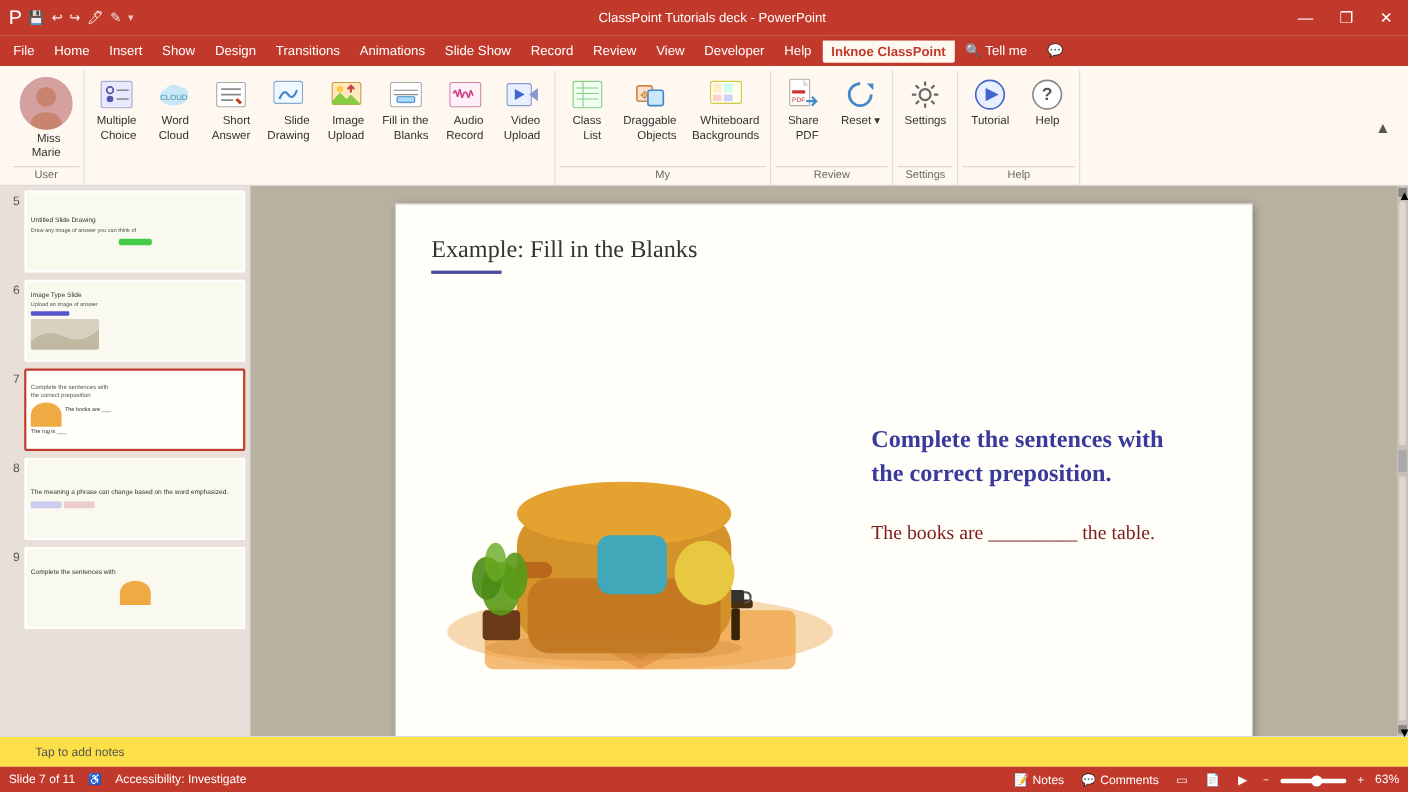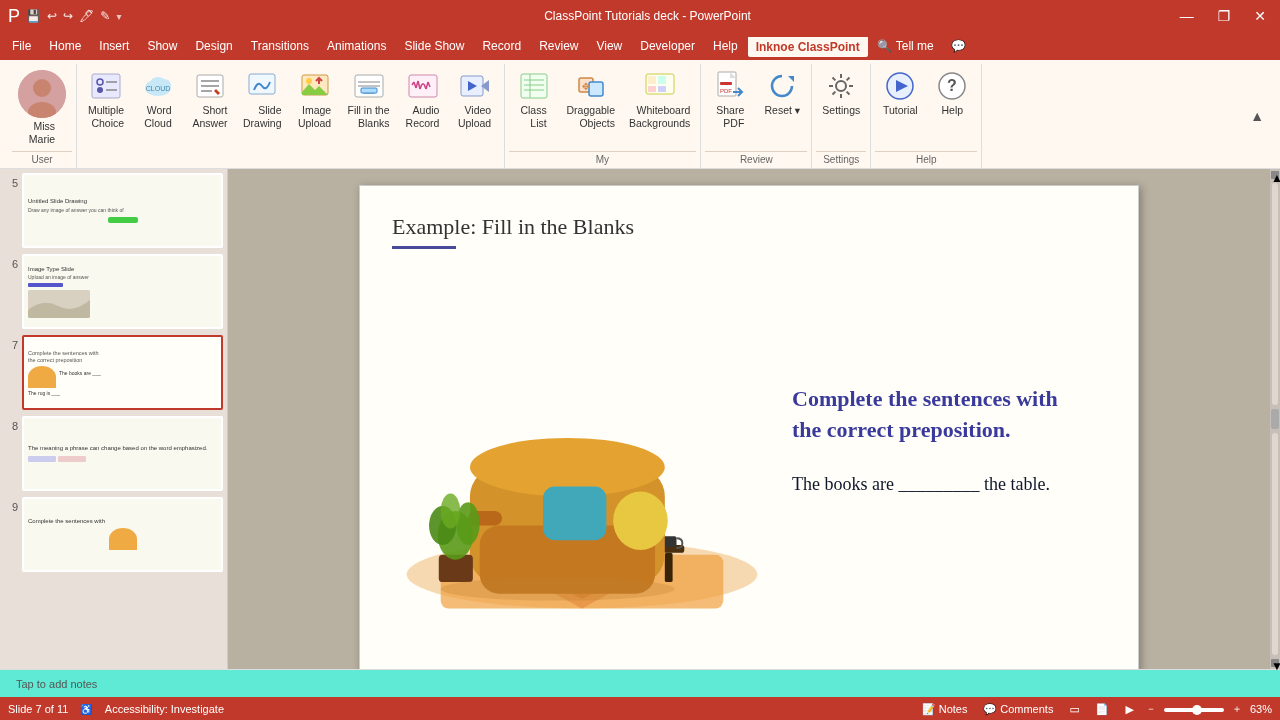--- a/index.html
+++ b/index.html
@@ -232,32 +232,32 @@
       gap: 24px;
     }
     .slide-question {
       color: #3a3a9c;
       font-size: 22px;
       font-weight: bold;
       line-height: 1.4;
     }
     .slide-sentence {
       font-size: 18px;
-      color: #0f172a;
+      color: #7f1d1d;
       line-height: 1.6;
     }
 
     
     .bottom-bar {
       height: 28px;
-      background: #5eead4;
+      background: #fde047;
       border-top: 1px solid #ddd;
       display: flex;
       align-items: center;
-      padding: 0 16px;
+      padding: 0 32px;
       color: #555;
       font-size: 11px;
     }
 
     
     .status-bar {
       height: 24px;
       background: #c0392b;
       display: flex;
       align-items: center;

